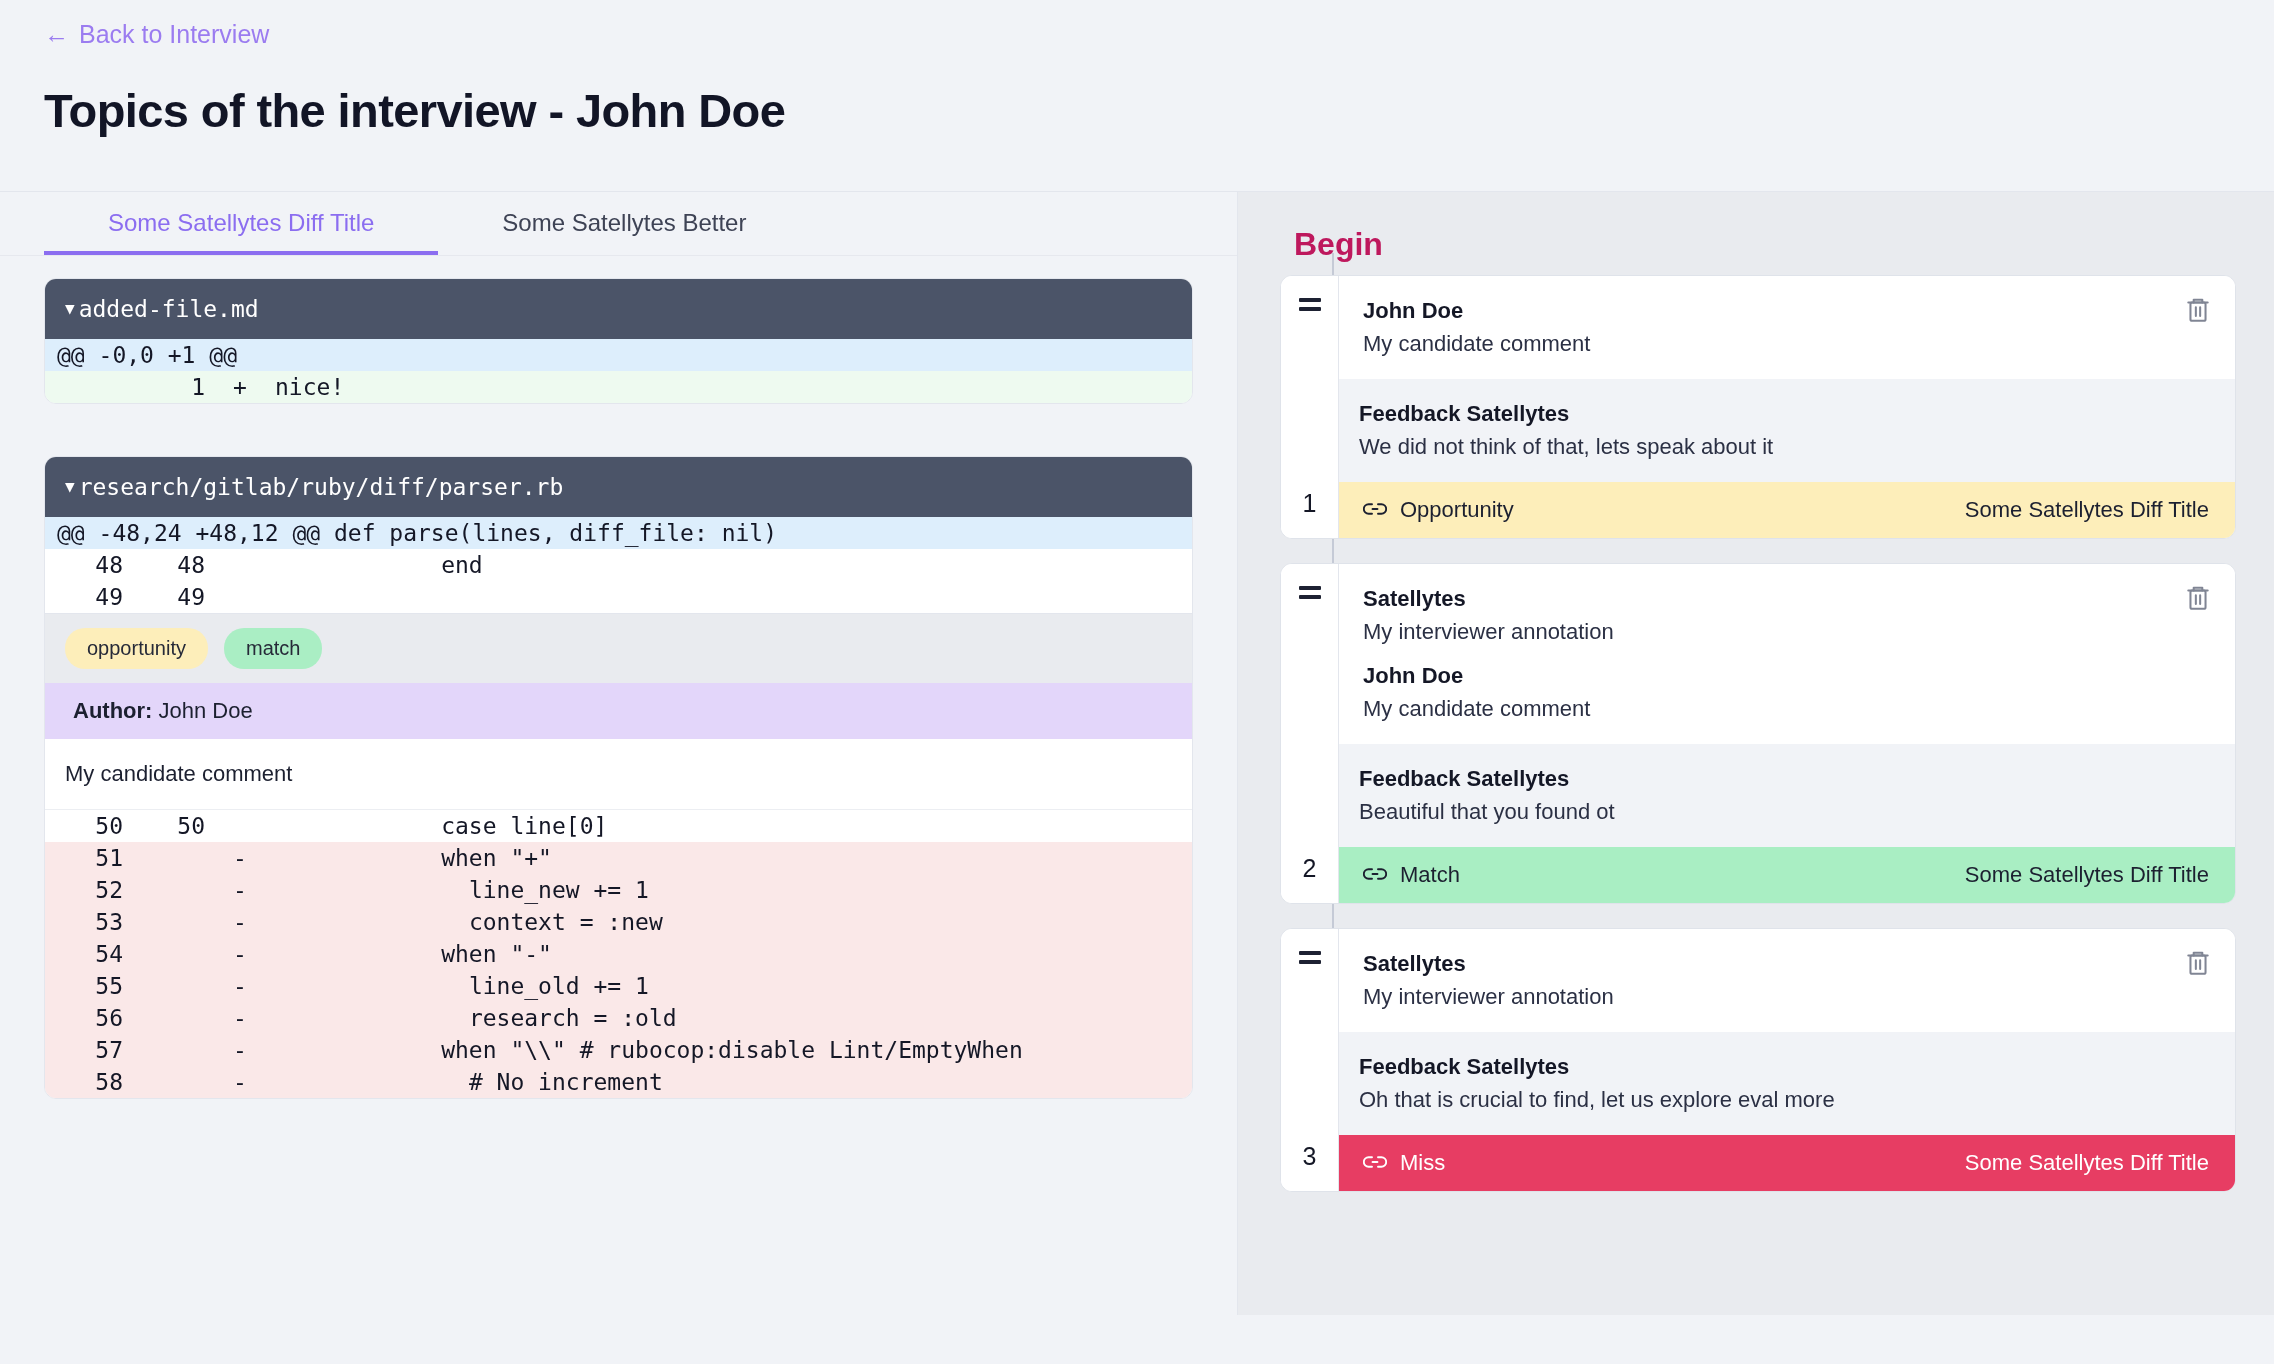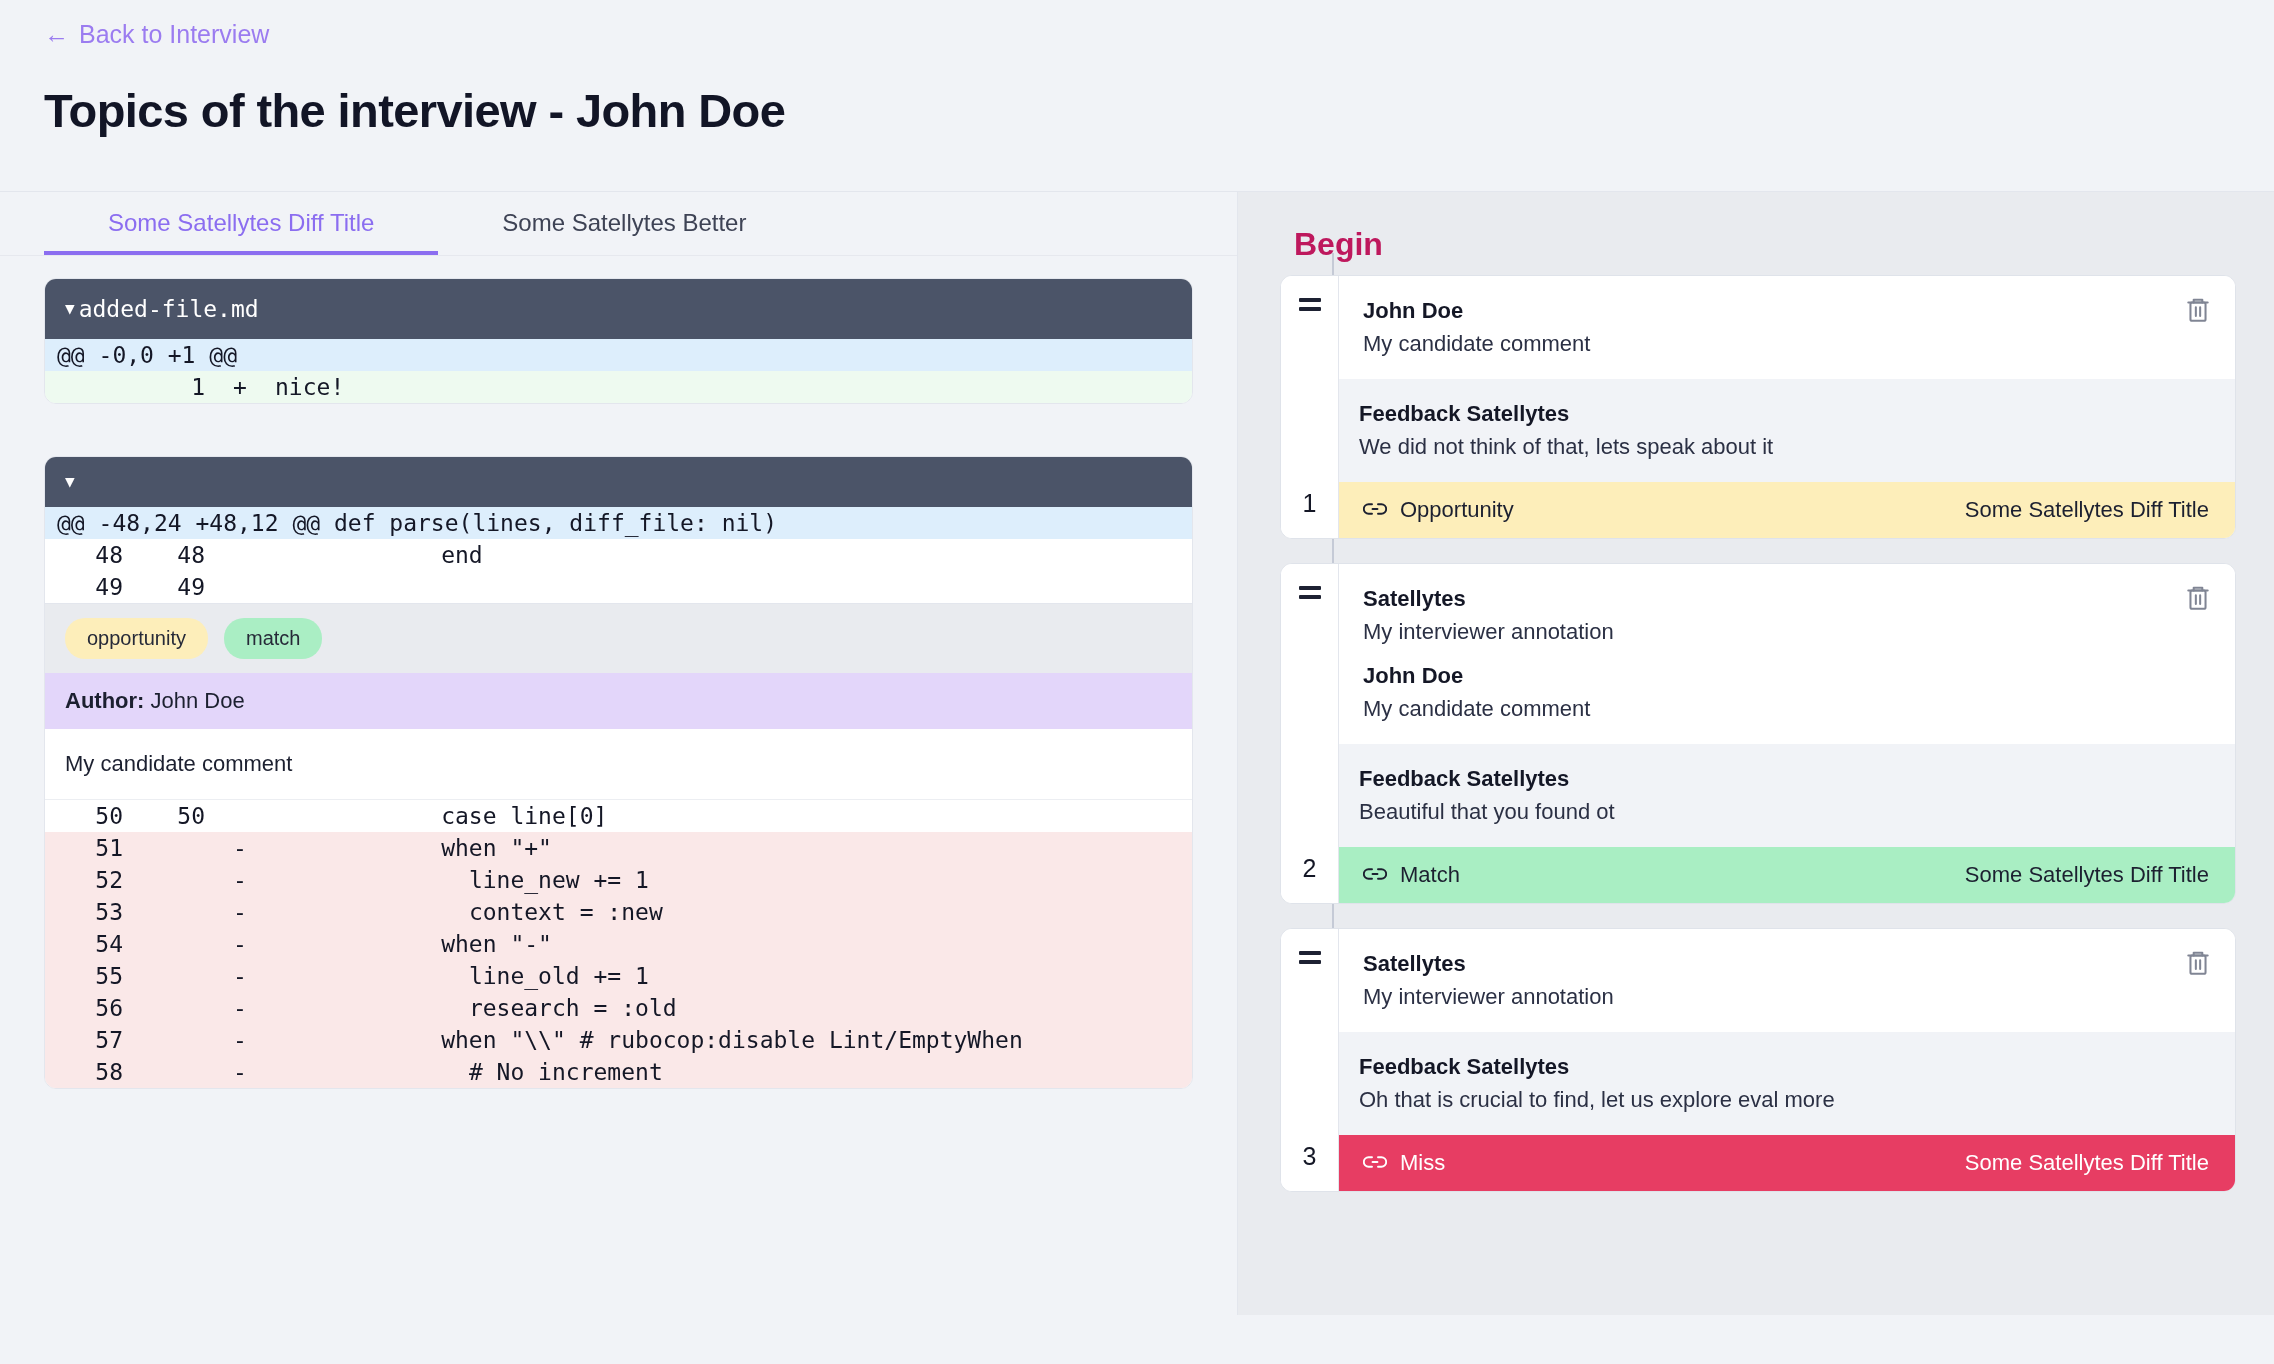--- a/index.html
+++ b/index.html
@@ -144,21 +144,21 @@
     padding: 9px 22px;
     border-radius: 20px;
     cursor: pointer;
     white-space: nowrap;
   }
   .tag.opportunity { background: #fdeeba; color: #262a38; }
   .tag.match { background: #aaeec4; color: #262a38; }
 
   .author-row {
     background: #e3d6fa;
-    padding: 15px 20px;
+    padding: 15px 28px;
     font-size: 22px;
     color: #1c2030;
   }
   .author-row b { font-weight: 700; }
 
   .comment-row {
     background: #ffffff;
     padding: 22px 20px;
     font-size: 22px;
     color: #1c2030;
@@ -320,20 +320,21 @@
               <td class="sign">+</td>
               <td class="code">nice!</td>
             </tr>
           </tbody>
         </table>
       </div>
 
       <div class="diff-block">
         <div class="diff-file-header">
           <span class="caret">▼</span>
+          <span>research/gitlab/ruby/diff/parser.rb</span>
         </div>
         <div class="hunk">@@ -48,24 +48,12 @@ def parse(lines, diff_file: nil)</div>
 
         <table class="diff-lines">
           <tbody>
             <tr class="ctx">
               <td class="ln">48</td>
               <td class="ln2">48</td>
               <td class="sign"></td>
               <td class="code">            end</td>

